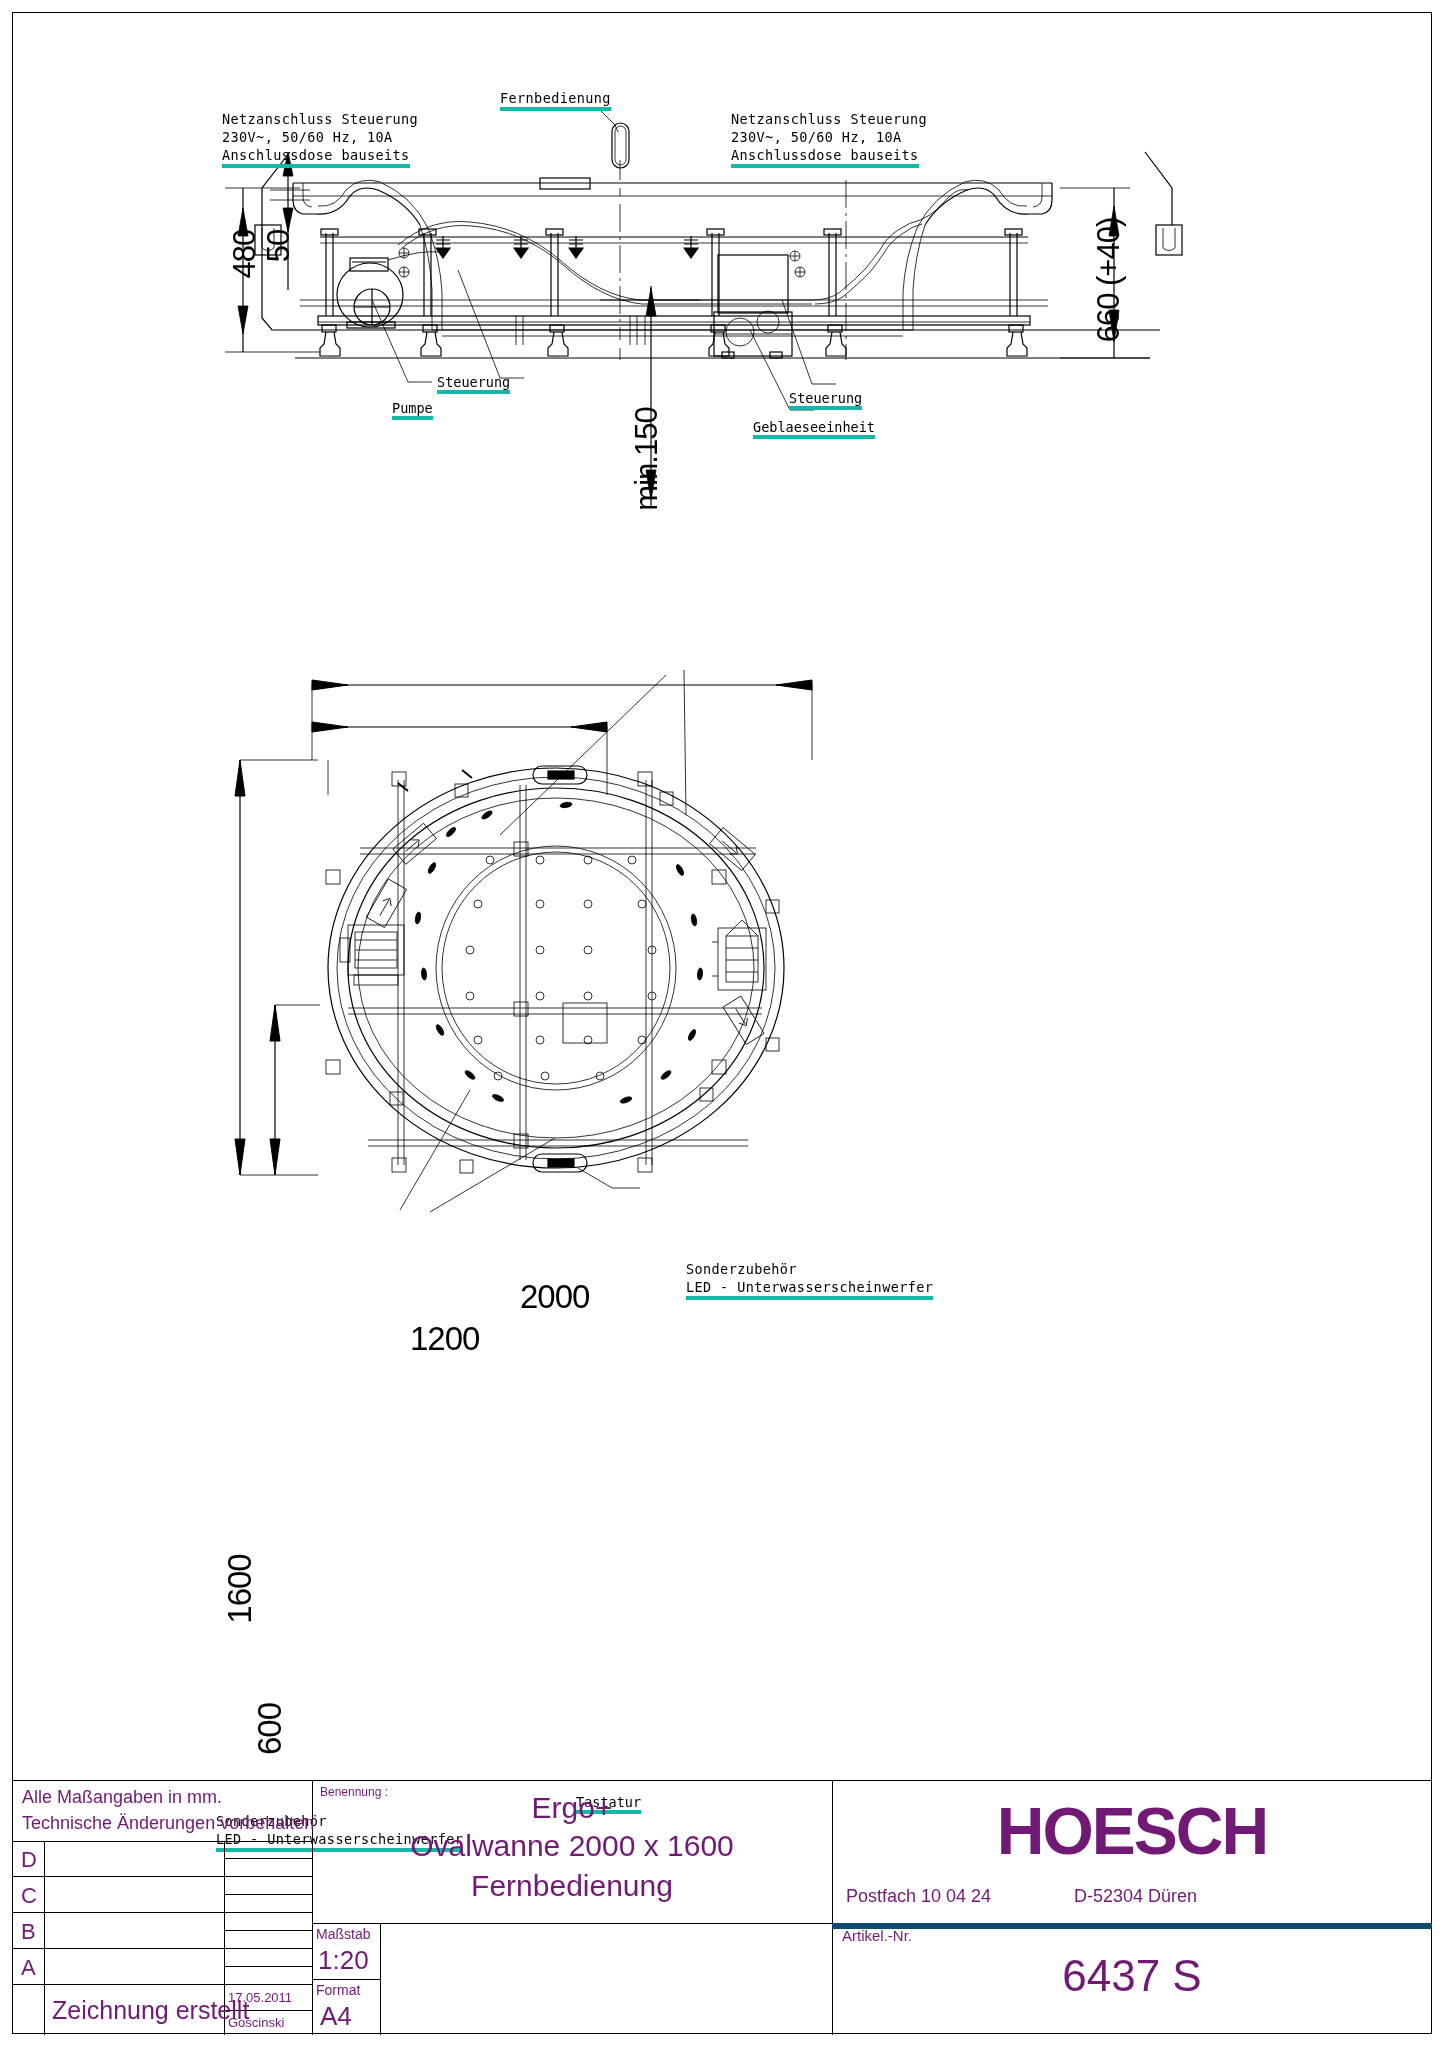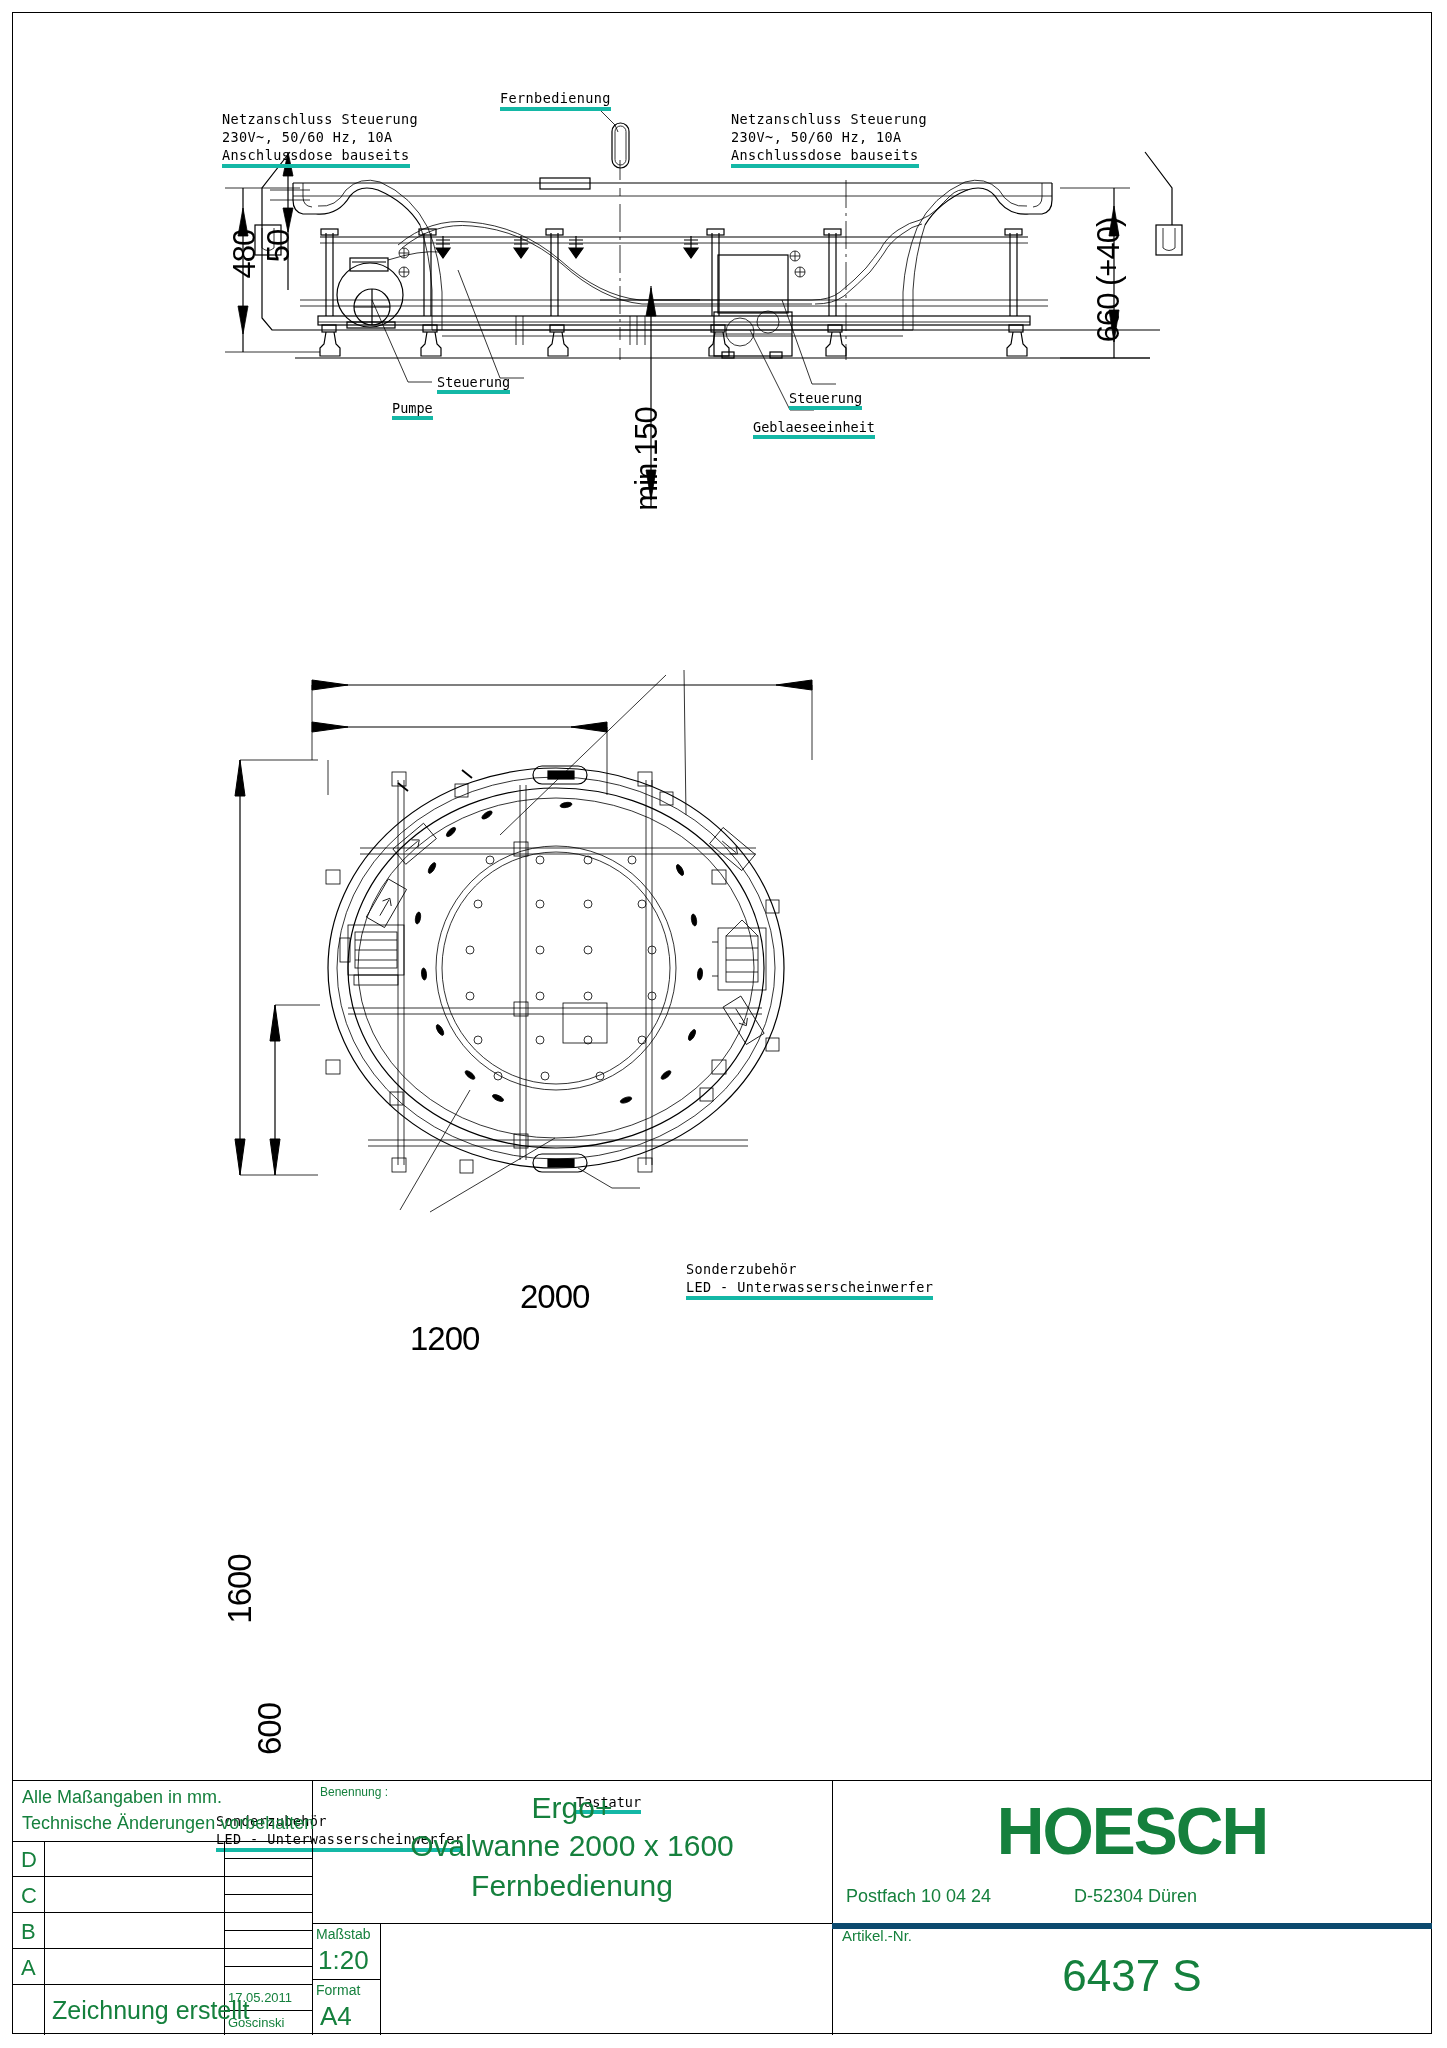--- a/index.html
+++ b/index.html
@@ -13,21 +13,21 @@
   .lbl{position:absolute;font-family:"DejaVu Sans Mono",monospace;font-size:13.5px;white-space:nowrap;}
 
   svg{display:block;}
   .ln{stroke:#000;fill:none;}
   .thin{stroke-width:.8;}
   .med{stroke-width:1.2;}
   .thk{stroke-width:1.8;}
 
   
   #titleblock{position:absolute;left:12px;top:1780px;width:1420px;height:254px;border-top:1.5px solid #000;box-sizing:border-box;}
-  .tb-text{position:absolute;font-family:"Liberation Sans",sans-serif;color:#15803d;white-space:nowrap;}
+  .tb-text{position:absolute;font-family:"Liberation Sans",sans-serif;color:#701a75;white-space:nowrap;}
 </style>
 </head>
 <body>
 
 <div id="sheet">
 
   <div class="frame"></div>
 
   <div style="position:absolute;left:0;top:0;width:1447px;height:640px;">
 

